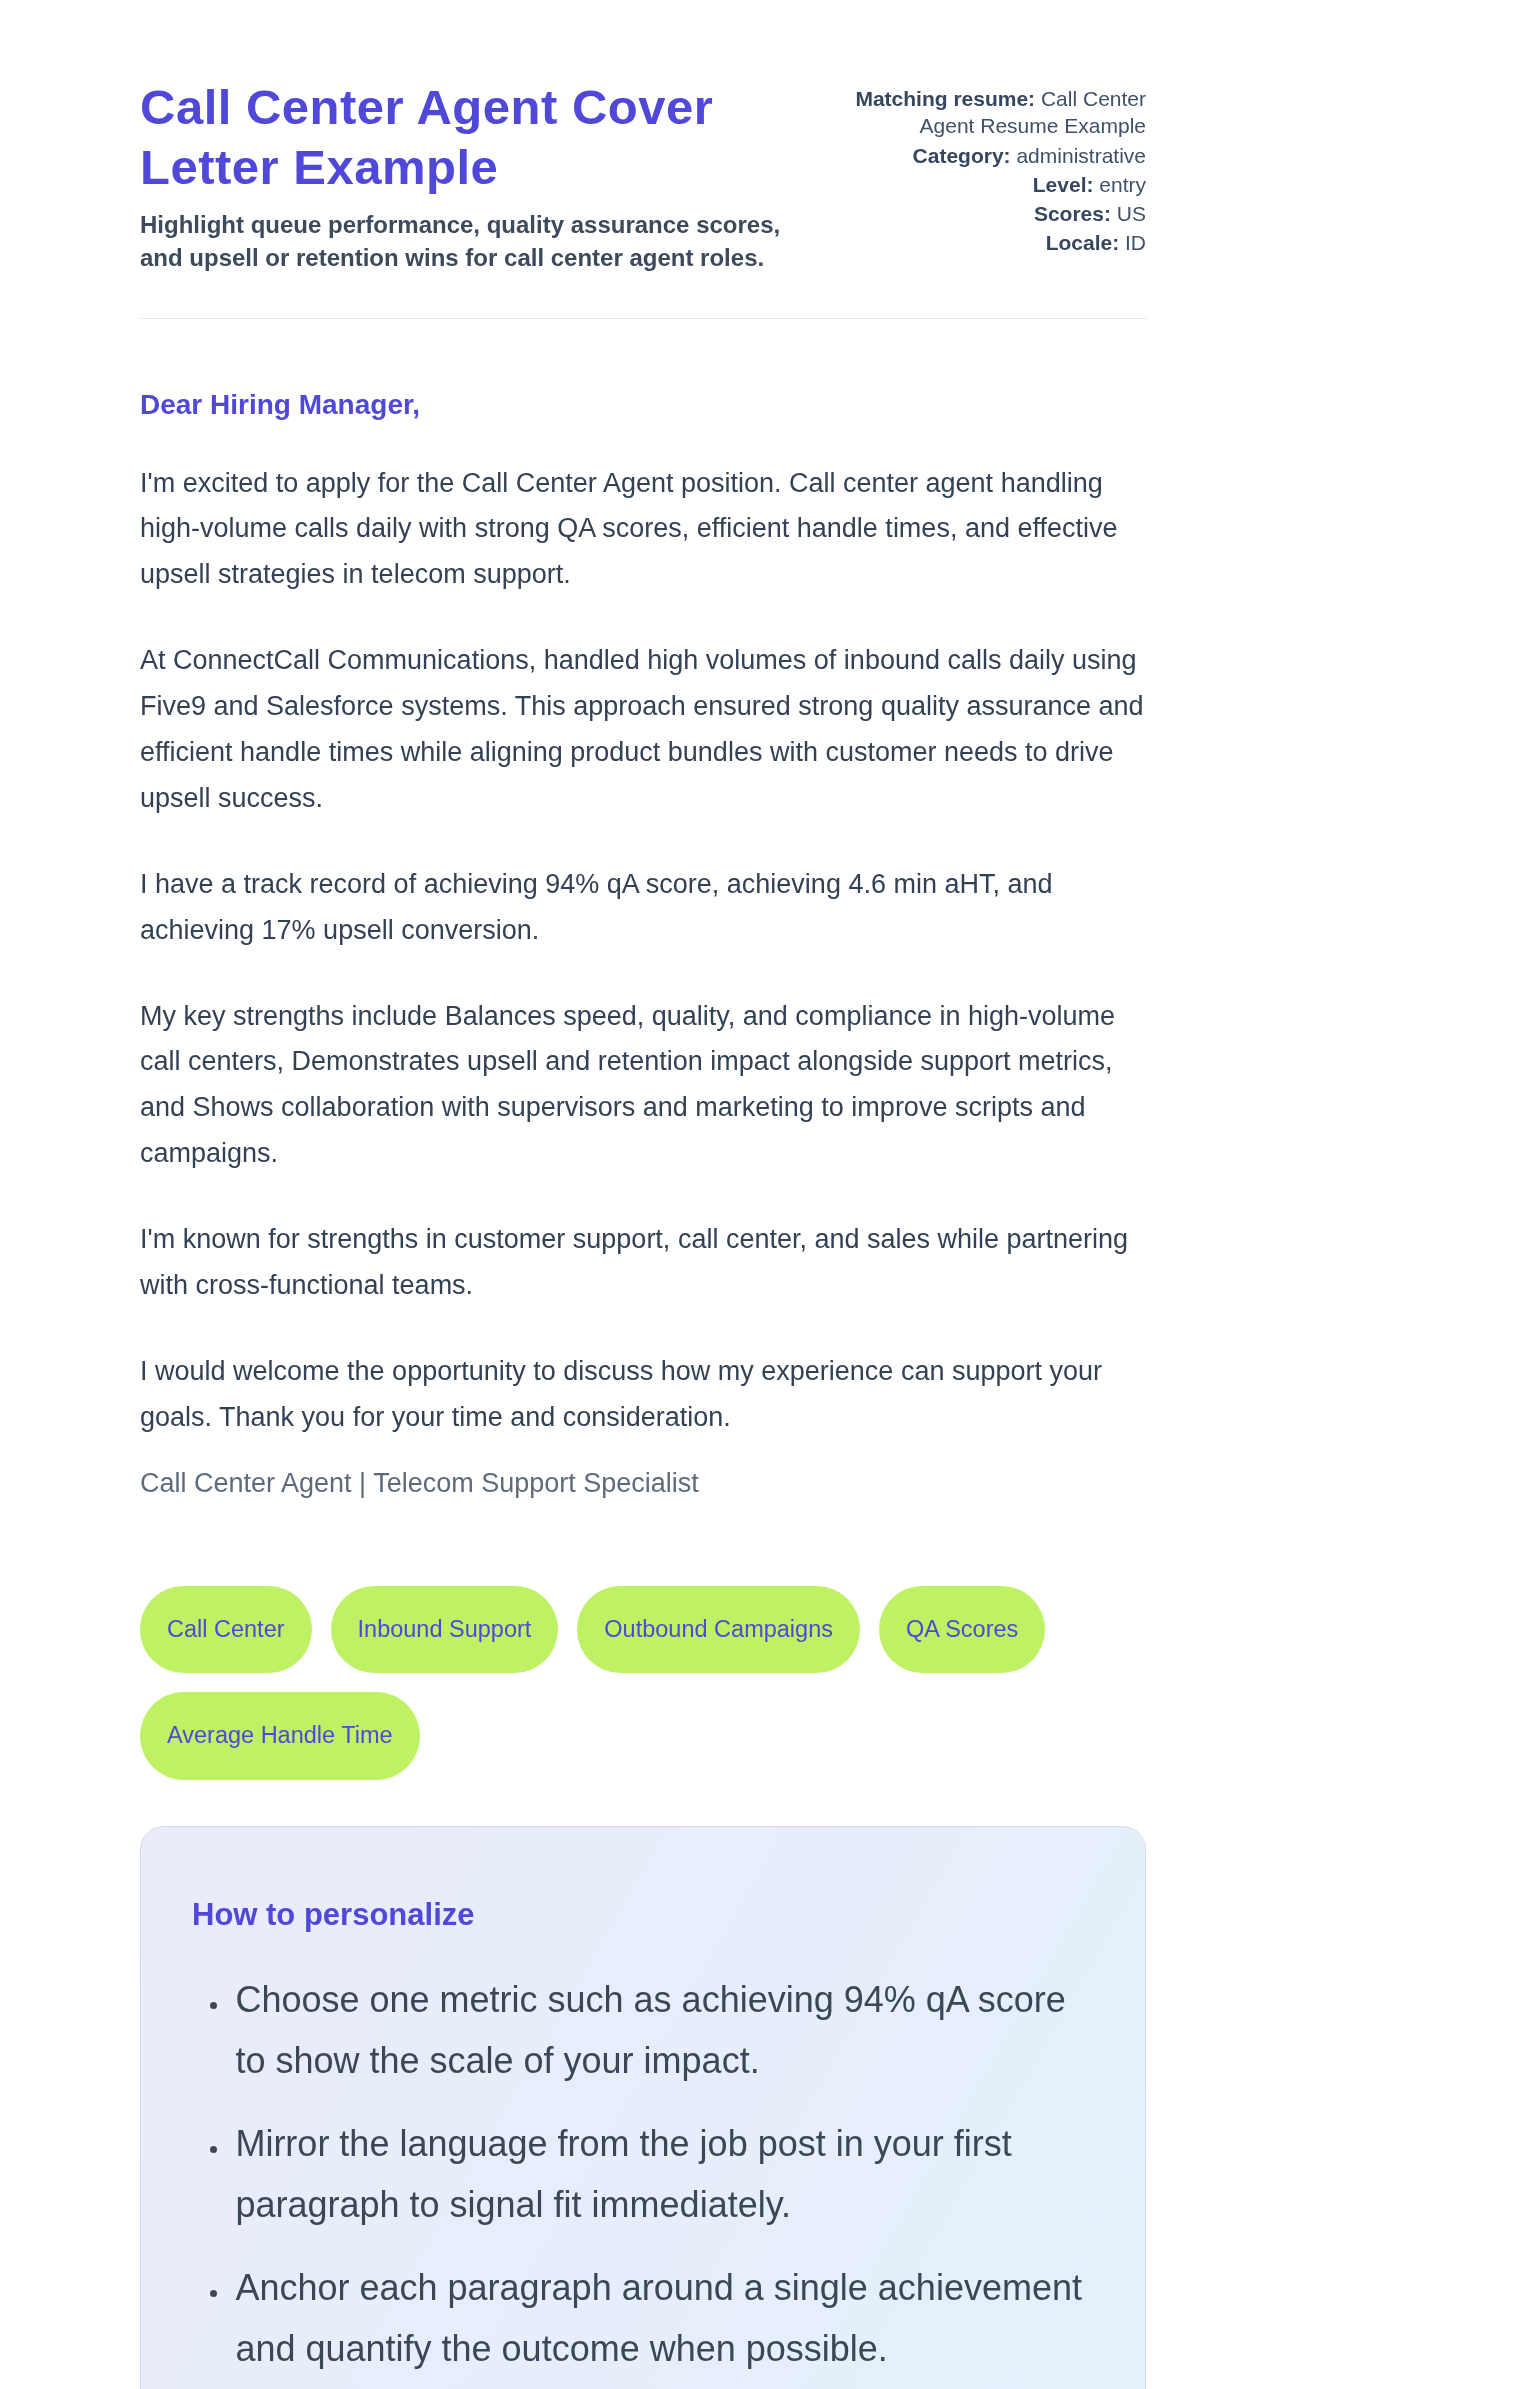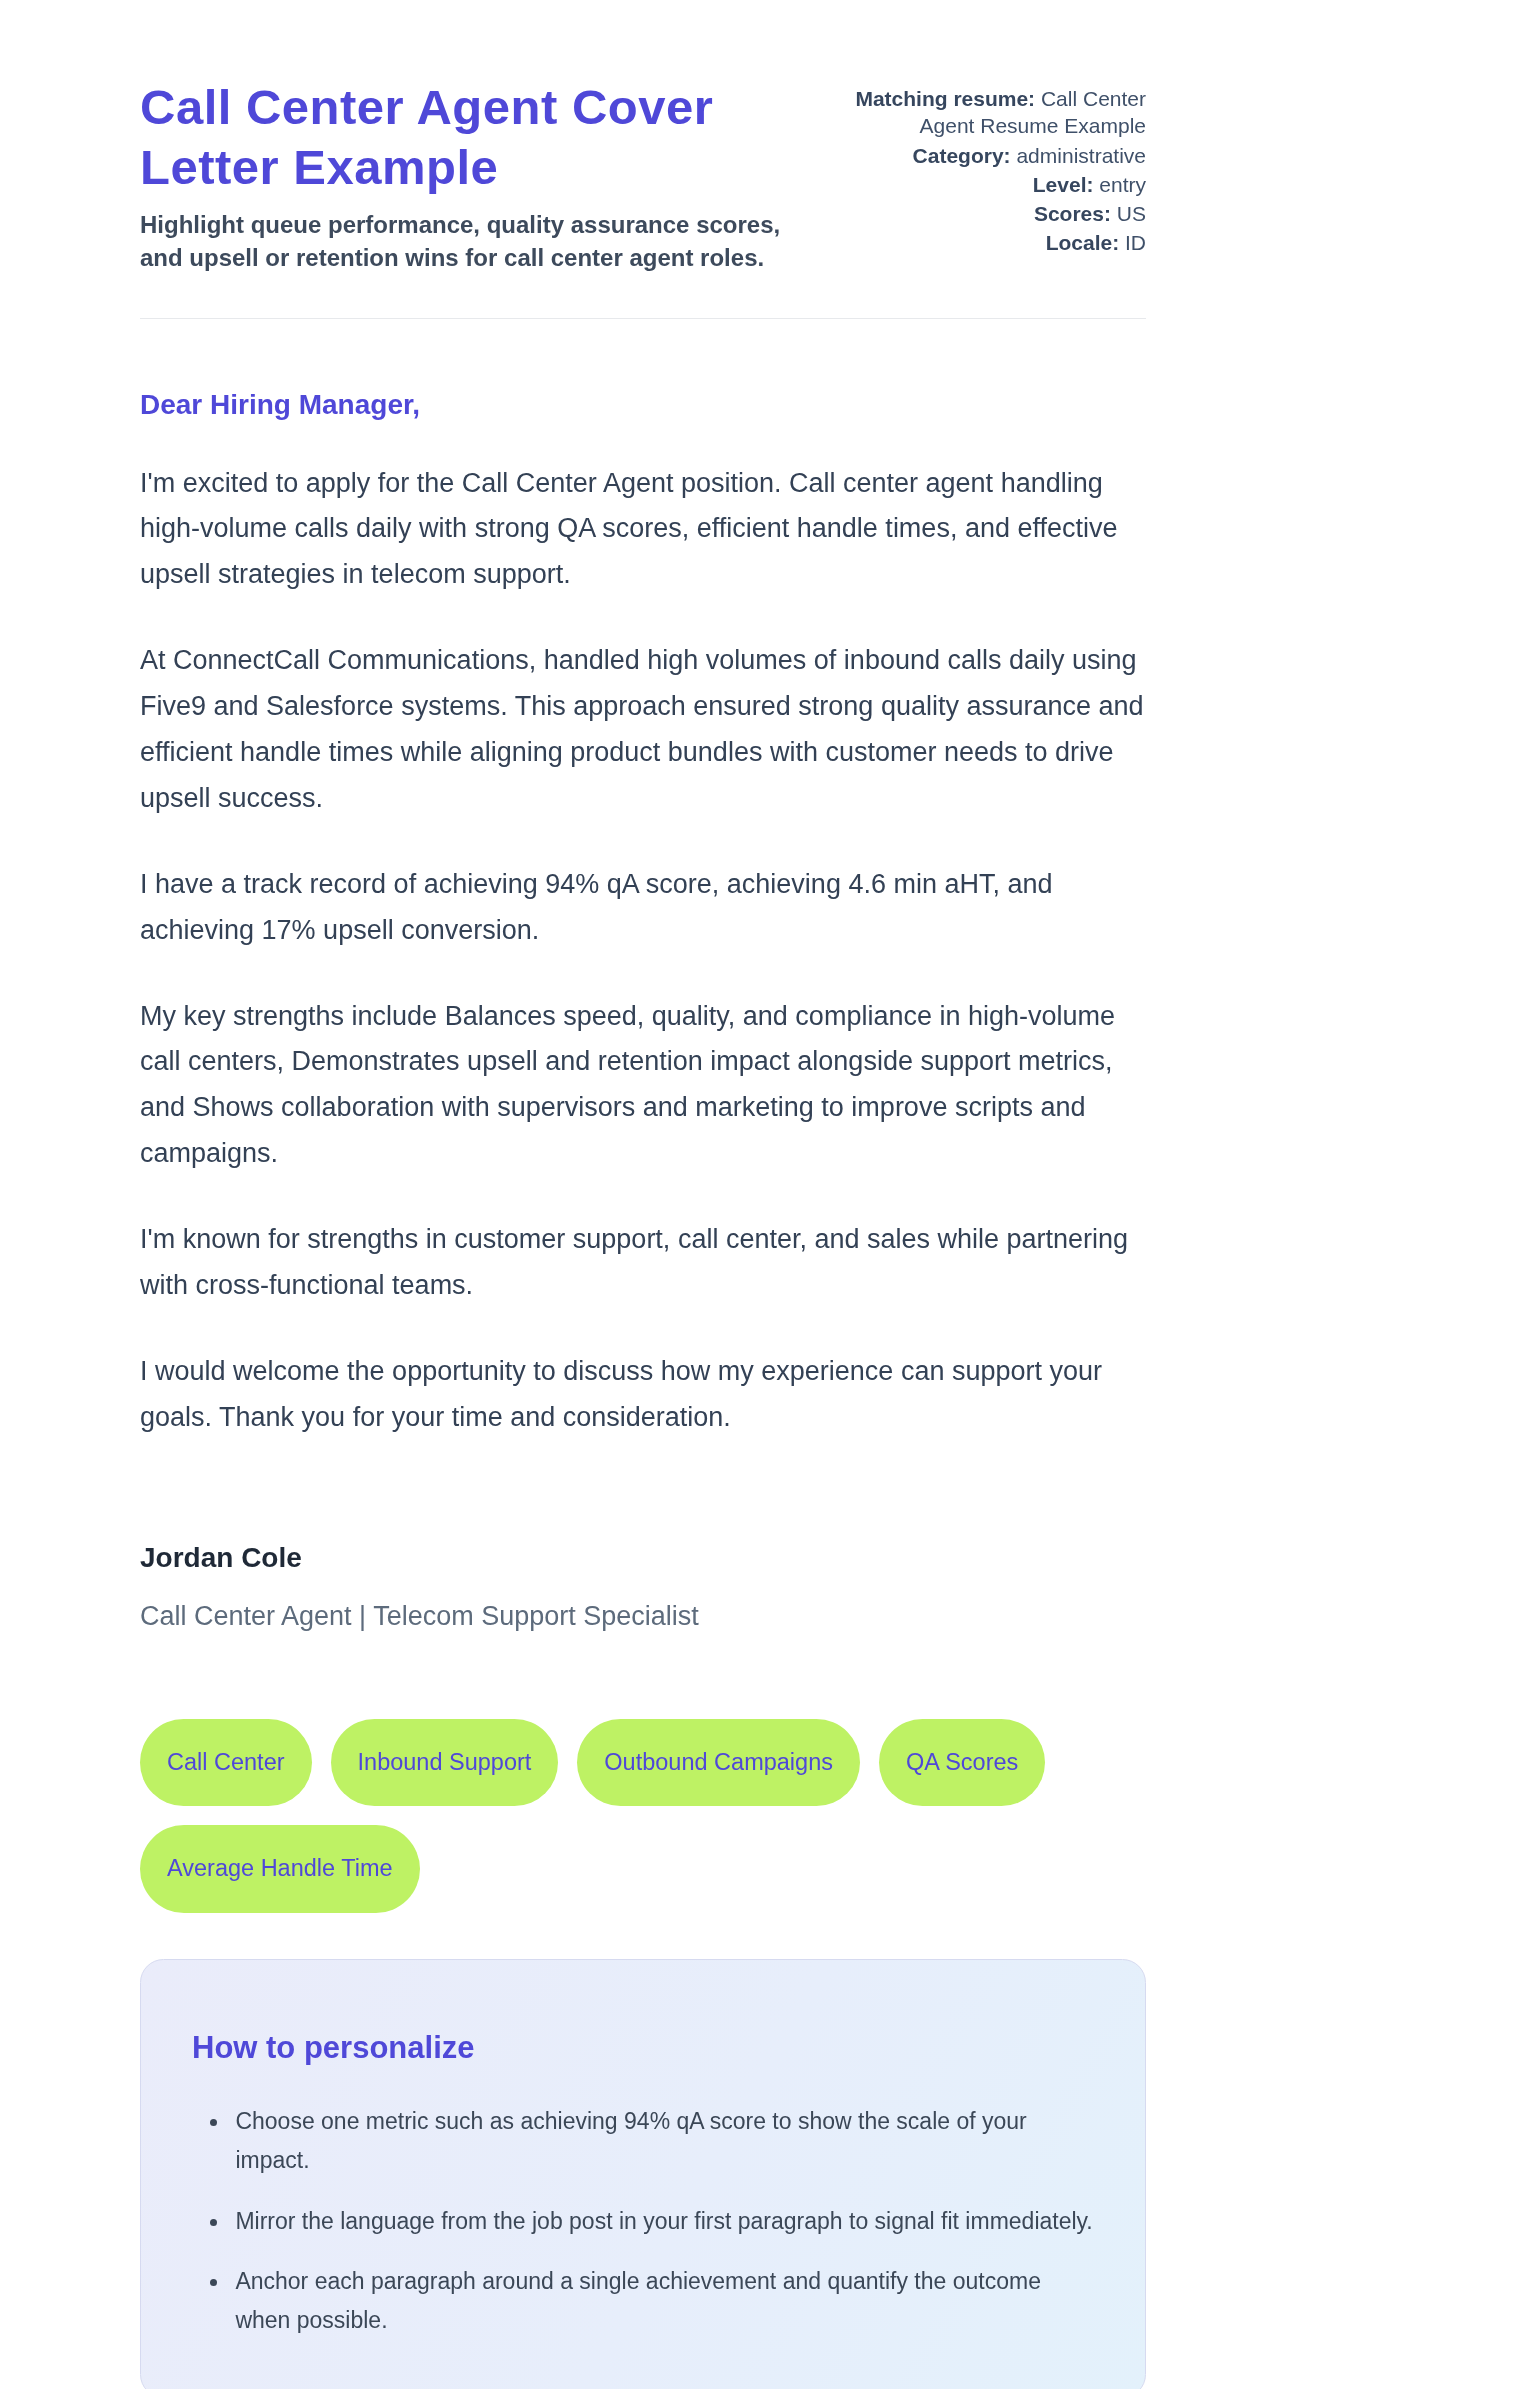--- a/index.html
+++ b/index.html
@@ -116,21 +116,21 @@
     font-size: 31px;
     font-weight: 700;
     color: #4f48d8;
   }
   .tips-list {
     margin: 36px 0 0 0;
     padding: 0 0 0 38px;
     list-style: disc;
   }
   .tip-item {
-    font-size: 23px;
+    font-size: 36px;
     line-height: 1.7;
     color: #3b4757;
     margin-top: 21.7px;
     padding-left: 5.4px;
     max-width: 1065px;
   }
   .tip-item::marker { color: #3b4757; font-size: 21.7px; }
 </style>
 </head>
 <body>
@@ -170,21 +170,20 @@
 
   <div>
     <div class="salutation">Dear Hiring Manager,</div>
     <p class="paragraph">I'm excited to apply for the Call Center Agent position. Call center agent handling high-volume calls daily with strong QA scores, efficient handle times, and effective upsell strategies in telecom support.</p>
     <p class="paragraph">At ConnectCall Communications, handled high volumes of inbound calls daily using Five9 and Salesforce systems. This approach ensured strong quality assurance and efficient handle times while aligning product bundles with customer needs to drive upsell success.</p>
     <p class="paragraph">I have a track record of achieving 94% qA score, achieving 4.6 min aHT, and achieving 17% upsell conversion.</p>
     <p class="paragraph">My key strengths include Balances speed, quality, and compliance in high-volume call centers, Demonstrates upsell and retention impact alongside support metrics, and Shows collaboration with supervisors and marketing to improve scripts and campaigns.</p>
     <p class="paragraph">I'm known for strengths in customer support, call center, and sales while partnering with cross-functional teams.</p>
     <p class="paragraph">I would welcome the opportunity to discuss how my experience can support your goals. Thank you for your time and consideration.</p>
 
-    <div class="signature-name">Jordan Cole</div>
     <div class="signature-role">Call Center Agent | Telecom Support Specialist</div>
   </div>
 
   <div class="tags">
     <span class="tag">Call Center</span>
     <span class="tag">Inbound Support</span>
     <span class="tag">Outbound Campaigns</span>
     <span class="tag">QA Scores</span>
     <span class="tag">Average Handle Time</span>
   </div>

